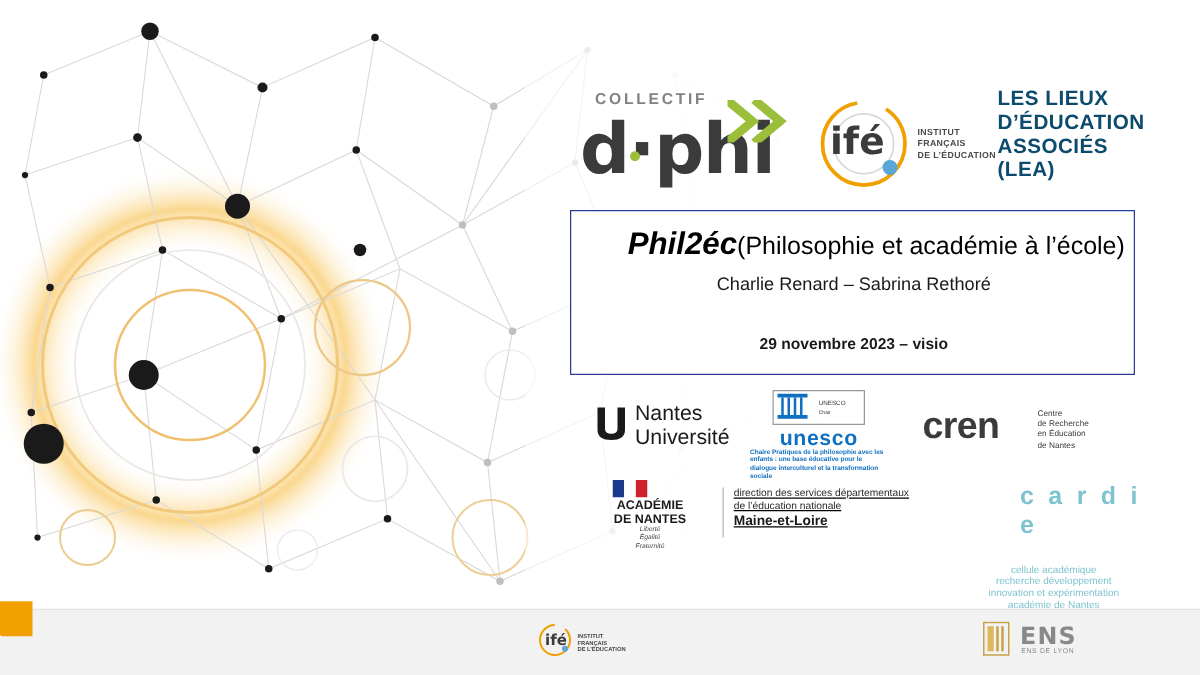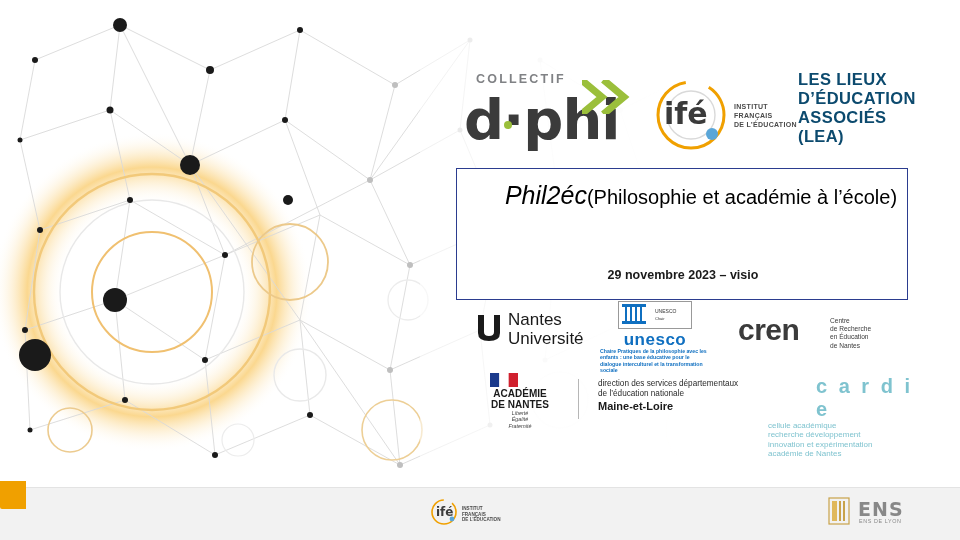--- a/index.html
+++ b/index.html
@@ -182,21 +182,21 @@
     position: absolute;
     left: 0;
     top: 12px;
     width: 452px;
     text-align: center;
     font-size: 25px;
     color: #000000;
   }
   .title-main .t1 {
     font-style: italic;
-    font-weight: normal;
+    font-weight: bold;
     margin-left: 36px;
   }
   .title-main .t2 {
     font-size: 20px;
   }
   .authors {
     position: absolute;
     left: 0;
     top: 50px;
     width: 452px;
@@ -213,21 +213,21 @@
     text-align: center;
     font-size: 12.5px;
     color: #1a1a1a;
     font-weight: bold;
   }
 
   
   .partners {
     position: absolute;
     left: 452px;
-    top: 297px;
+    top: 308px;
     width: 470px;
     height: 140px;
   }
 
   .p-nantes {
     position: absolute;
     left: 24px;
     top: 12px;
     width: 130px;
     height: 44px;
@@ -349,22 +349,23 @@
     color: #444;
   }
 
   .p-dsden {
     position: absolute;
     left: 126px;
     top: 82px;
     width: 180px;
     height: 40px;
     border-left: 1px solid #b6b6b6;
-    padding-left: 19px;
+    padding-left: 8px;
     box-sizing: border-box;
+    text-decoration: underline;
   }
   .p-dsden-l1 {
     font-size: 8.2px;
     line-height: 10px;
     color: #2a2a2a;
   }
   .p-dsden-l3 {
     font-size: 11px;
     font-weight: bold;
     color: #1a1a1a;
@@ -383,21 +384,22 @@
     font-size: 20px;
     font-weight: bold;
     letter-spacing: 3px;
     color: #7fc3cf;
     margin-left: 48px;
   }
   .p-cardie-lines {
     font-size: 8px;
     line-height: 9.4px;
     color: #7fc3cf;
-    margin-top: 0;
+    margin-top: 19px;
+    text-align: center;
   }
 
   
   .footer-ife {
     position: absolute;
     left: 430px;
     top: 496px;
     width: 110px;
     height: 34px;
   }
@@ -426,21 +428,20 @@
     font-weight: bold;
     color: #4a4a4a;
   }
 
   .footer-ens {
     position: absolute;
     left: 786px;
     top: 497px;
     width: 110px;
     height: 32px;
-    margin-left: 42px;
   }
   .footer-ens-mark {
     position: absolute;
     left: 0;
     top: 0;
     width: 22px;
     height: 28px;
   }
   .footer-ens-word {
     position: absolute;
@@ -609,20 +610,21 @@
       <div class="lea-line">(LEA)</div>
     </div>
 
   </div>
 
   <div class="title-box">
     <div class="title-main">
       <span class="t1">Phil2éc</span><span class="t2">(Philosophie et académie à l’école)</span>
     </div>
     <div class="authors">
+      <div>Charlie Renard – Sabrina Rethoré</div>
     </div>
     <div class="date-line">29 novembre 2023 – visio</div>
   </div>
 
   <div class="partners">
 
     <div class="p-nantes">
       <svg class="p-nantes-mark" viewBox="0 0 26 30">
         <path d="M2 2 L2 20 Q2 28 13 28 Q24 28 24 20 L24 2 L18 2 L18 19 Q18 23 13 23 Q8 23 8 19 L8 2 Z" fill="#1a1a1a"></path>
       </svg>

